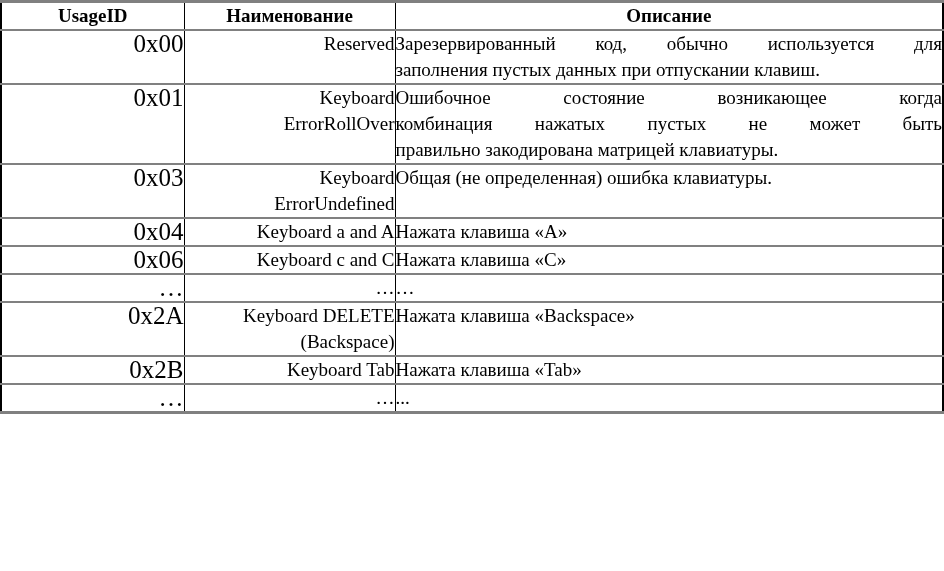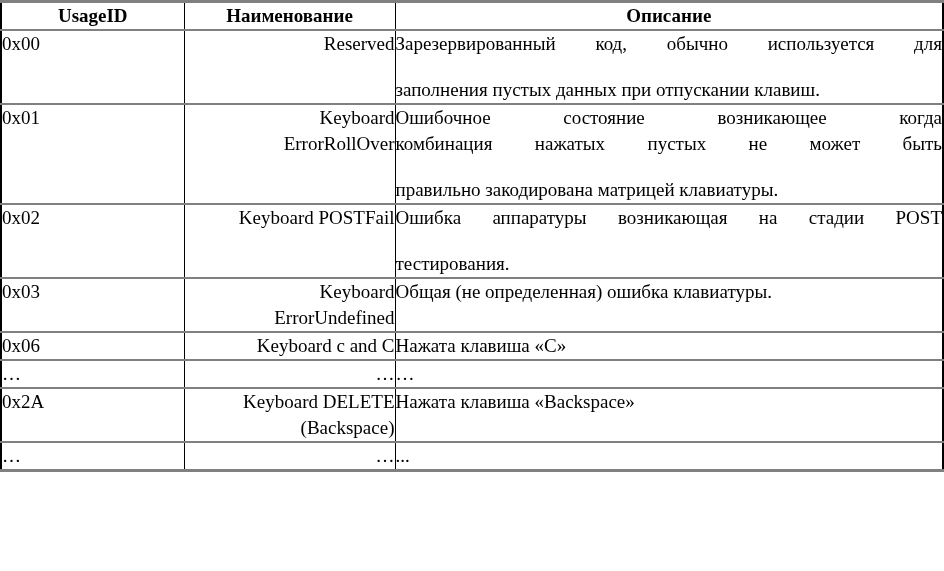--- a/index.html
+++ b/index.html
@@ -47,22 +47,22 @@
   th.head-cell {
     font-weight: bold;
     font-size: 19px;
     line-height: 26px;
     text-align: center;
     padding: 1px 4px 2px 4px;
     border-bottom: 2px solid #808080;
   }
 
   td.cell-id {
-    text-align: left;
-    font-size: 19px;
+    text-align: right;
+    font-size: 25px;
     line-height: 26px;
     padding: 1px 4px 2px 4px;
   }
 
   td.cell-name {
     text-align: right;
     font-size: 19px;
     line-height: 26px;
     padding: 1px 4px 2px 4px;
   }
@@ -83,21 +83,20 @@
   td.cell-desc.justified > span.j-line {
     display: block;
     text-align: justify;
     text-align-last: justify;
     white-space: nowrap;
   }
   td.cell-desc.justified > span.j-last {
     display: block;
     text-align: center;
     text-align-last: left;
-    margin-top: 20px;
   }
 
   span.nm-line { display: block; }
 </style>
 </head>
 <body>
 
 <table class="usage-table">
   <colgroup>
     <col class="c-id">
@@ -128,36 +127,33 @@
           <span class="nm-line">Keyboard</span>
           <span class="nm-line">ErrorRollOver</span>
         </td>
         <td class="cell-desc justified">
           <span class="j-line">Ошибочное состояние возникающее когда</span>
           <span class="j-line">комбинация нажатых пустых не может быть</span>
           <span class="j-last">правильно закодирована матрицей клавиатуры.</span>
         </td>
       </tr>
       <tr>
-        <td class="cell-id">0x02</td>
-        <td class="cell-name">
-          <span class="nm-line">Keyboard POSTFail</span>
-        </td>
-        <td class="cell-desc justified">
-          <span class="j-line">Ошибка аппаратуры возникающая на стадии POST</span>
-          <span class="j-last">тестирования.</span>
-        </td>
-      </tr>
-      <tr>
         <td class="cell-id">0x03</td>
         <td class="cell-name">
           <span class="nm-line">Keyboard</span>
           <span class="nm-line">ErrorUndefined</span>
         </td>
         <td class="cell-desc">Общая (не определенная) ошибка клавиатуры.</td>
+      </tr>
+      <tr>
+        <td class="cell-id">0x04</td>
+        <td class="cell-name">
+          <span class="nm-line">Keyboard a and A</span>
+        </td>
+        <td class="cell-desc">Нажата клавиша «A»</td>
       </tr>
       <tr>
         <td class="cell-id">0x06</td>
         <td class="cell-name">
           <span class="nm-line">Keyboard c and C</span>
         </td>
         <td class="cell-desc">Нажата клавиша «C»</td>
       </tr>
       <tr>
         <td class="cell-id">…</td>
@@ -168,20 +164,27 @@
       </tr>
       <tr>
         <td class="cell-id">0x2A</td>
         <td class="cell-name">
           <span class="nm-line">Keyboard DELETE</span>
           <span class="nm-line">(Backspace)</span>
         </td>
         <td class="cell-desc">Нажата клавиша «Backspace»</td>
       </tr>
       <tr>
+        <td class="cell-id">0x2B</td>
+        <td class="cell-name">
+          <span class="nm-line">Keyboard Tab</span>
+        </td>
+        <td class="cell-desc">Нажата клавиша «Tab»</td>
+      </tr>
+      <tr>
         <td class="cell-id">…</td>
         <td class="cell-name">
           <span class="nm-line">…</span>
         </td>
         <td class="cell-desc">...</td>
       </tr>
     </tbody>
 </table>
 
 </body></html>

